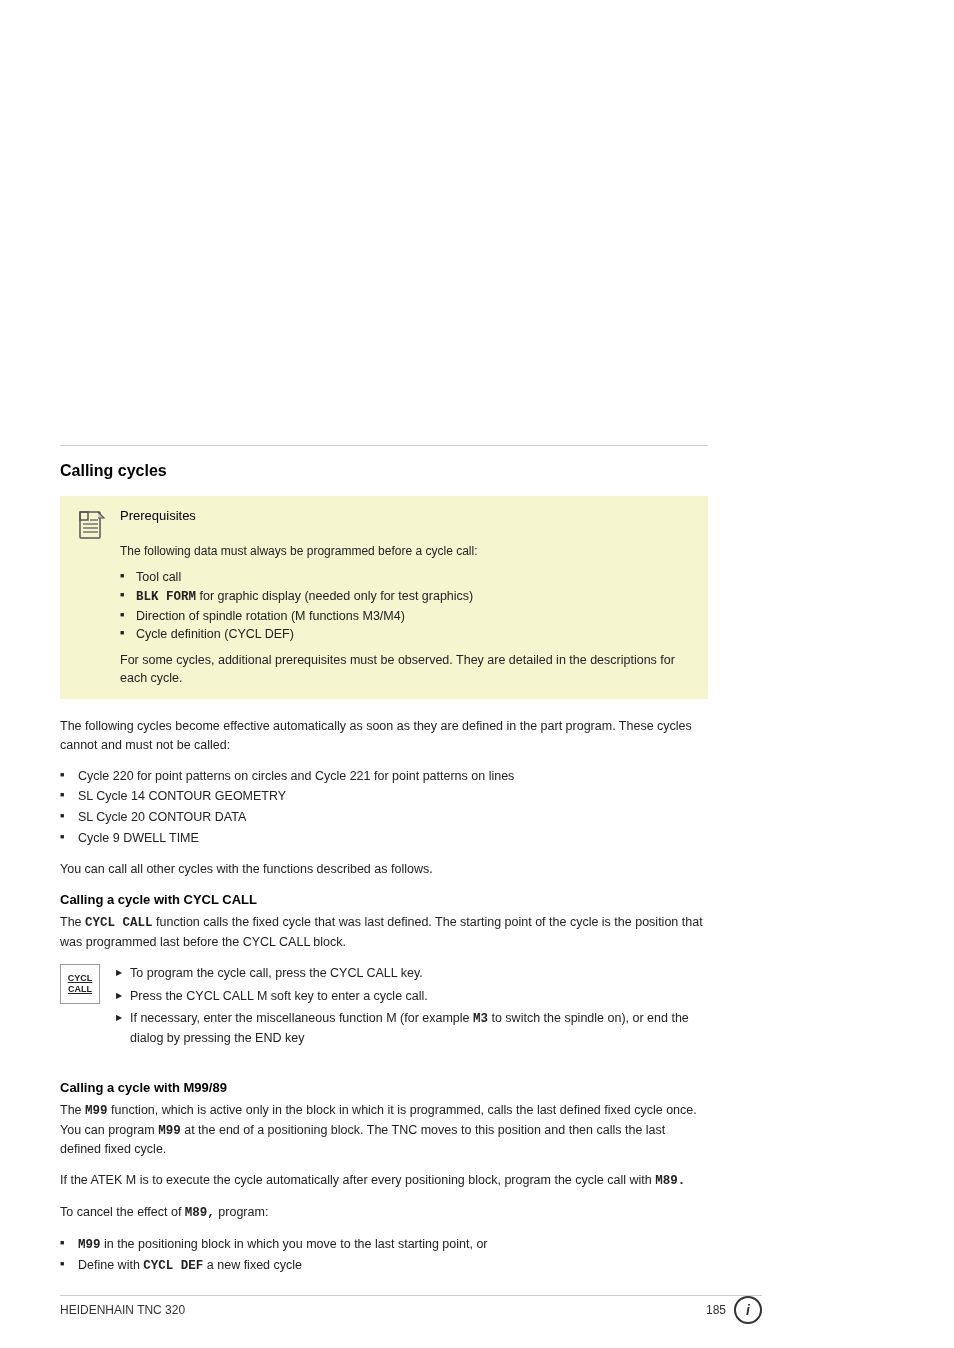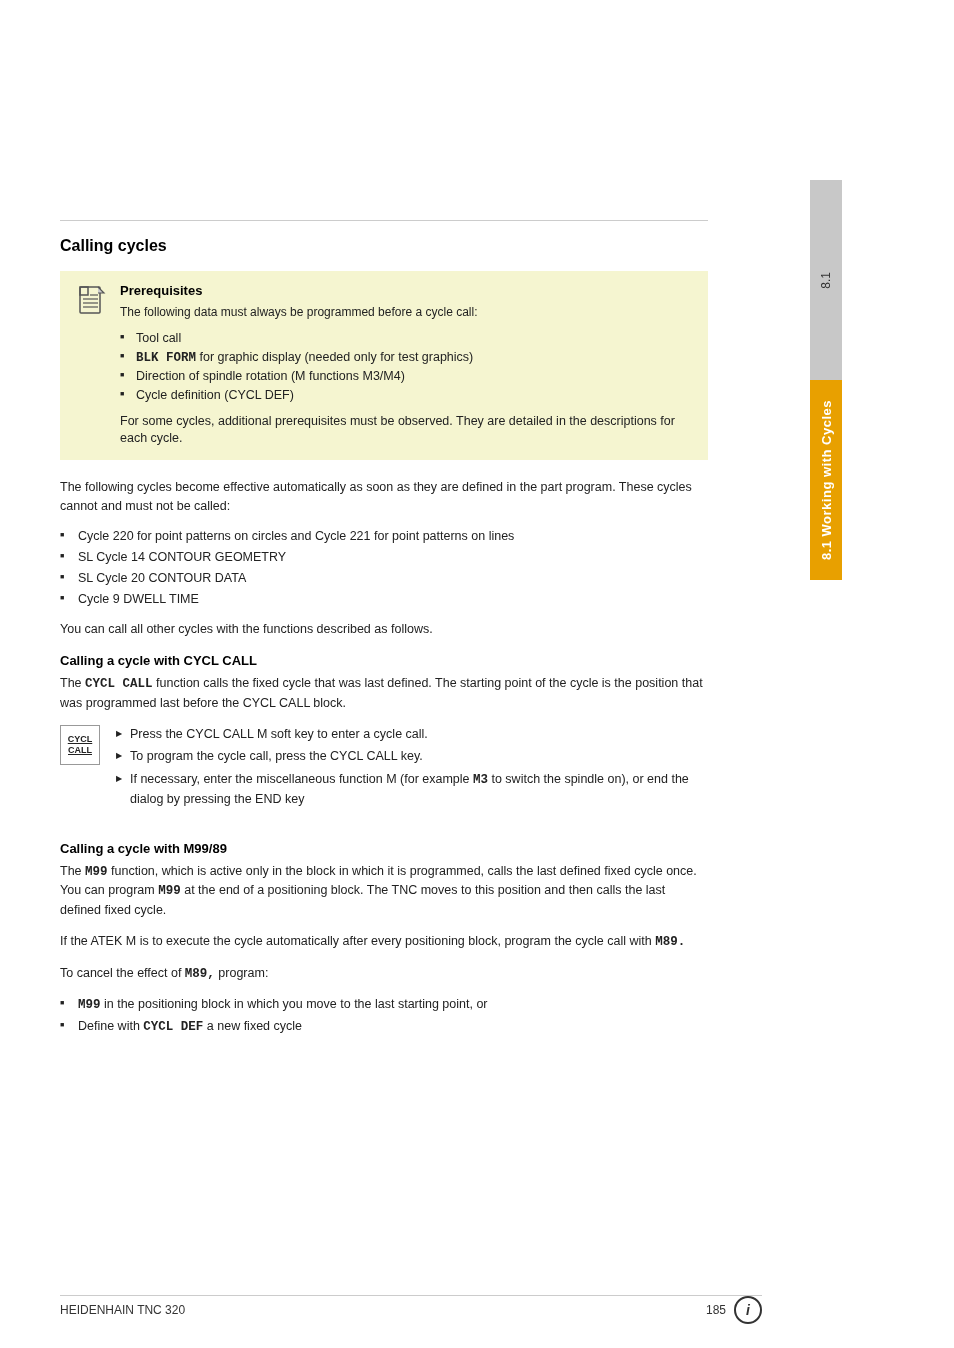--- a/index.html
+++ b/index.html
@@ -11,20 +11,21 @@
       width: 954px;
       min-height: 1348px;
       position: relative;
     }
 
     .page-container {
       display: flex;
       width: 842px;
       min-height: 1348px;
       position: relative;
+      align-items: flex-end;
     }
 
     .main-content {
       flex: 1;
       padding: 220px 60px 60px 60px;
       max-width: 880px;
     }
 
     
     .right-sidebar {
@@ -101,23 +102,23 @@
       width: 32px;
       height: 32px;
       margin-top: 2px;
     }
 
     .prereq-content {
       flex: 1;
     }
 
     .prereq-title {
-      font-weight: bold;
+      font-weight: normal;
       font-size: 13px;
-      margin-bottom: 6px;
+      margin-bottom: 20px;
       color: #000;
     }
 
     .prereq-intro {
       font-size: 12px;
       margin-bottom: 8px;
       line-height: 1.4;
     }
 
     .prereq-list {
@@ -325,22 +326,22 @@
 
     <div class="sub-heading">Calling a cycle with CYCL CALL</div>
 
     <p class="body-text">The <span class="code">CYCL CALL</span> function calls the fixed cycle that was last defined. The starting point of the cycle is the position that was programmed last before the CYCL CALL block.</p>
 
     <div class="cycl-call-area">
       <div class="cycl-call-icon">
         <span>CYCL<br>CALL</span>
       </div>
       <ul class="arrow-list" style="margin-left:0;">
+        <li>To program the cycle call, press the CYCL CALL key.</li>
         <li>Press the CYCL CALL M soft key to enter a cycle call.</li>
-        <li>To program the cycle call, press the CYCL CALL key.</li>
         <li>If necessary, enter the miscellaneous function M (for example <span class="code">M3</span> to switch the spindle on), or end the dialog by pressing the END key</li>
       </ul>
     </div>
 
     <div class="sub-heading">Calling a cycle with M99/89</div>
 
     <p class="body-text">The <span class="code">M99</span> function, which is active only in the block in which it is programmed, calls the last defined fixed cycle once. You can program <span class="code">M99</span> at the end of a positioning block. The TNC moves to this position and then calls the last defined fixed cycle.</p>
 
     <p class="body-text">If the ATEK M is to execute the cycle automatically after every positioning block, program the cycle call with <span class="code">M89.</span></p>
 

